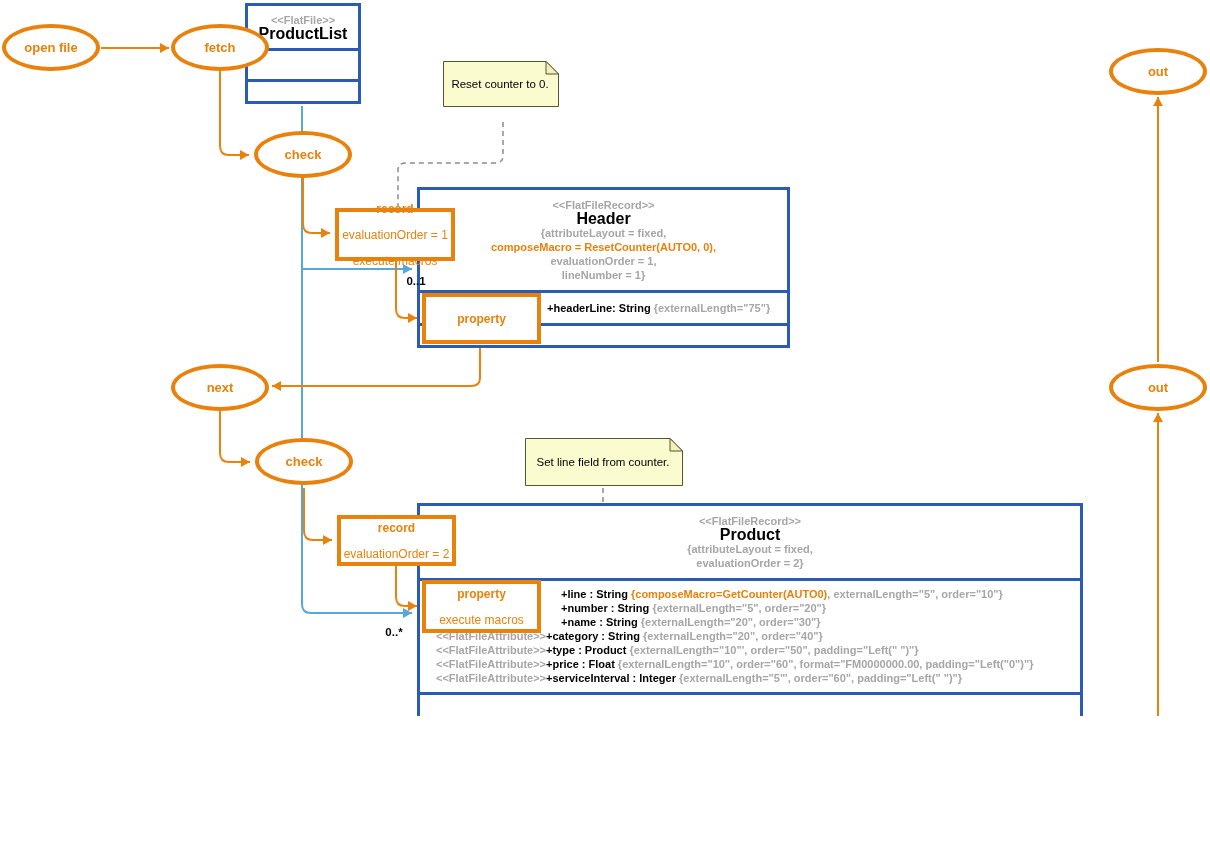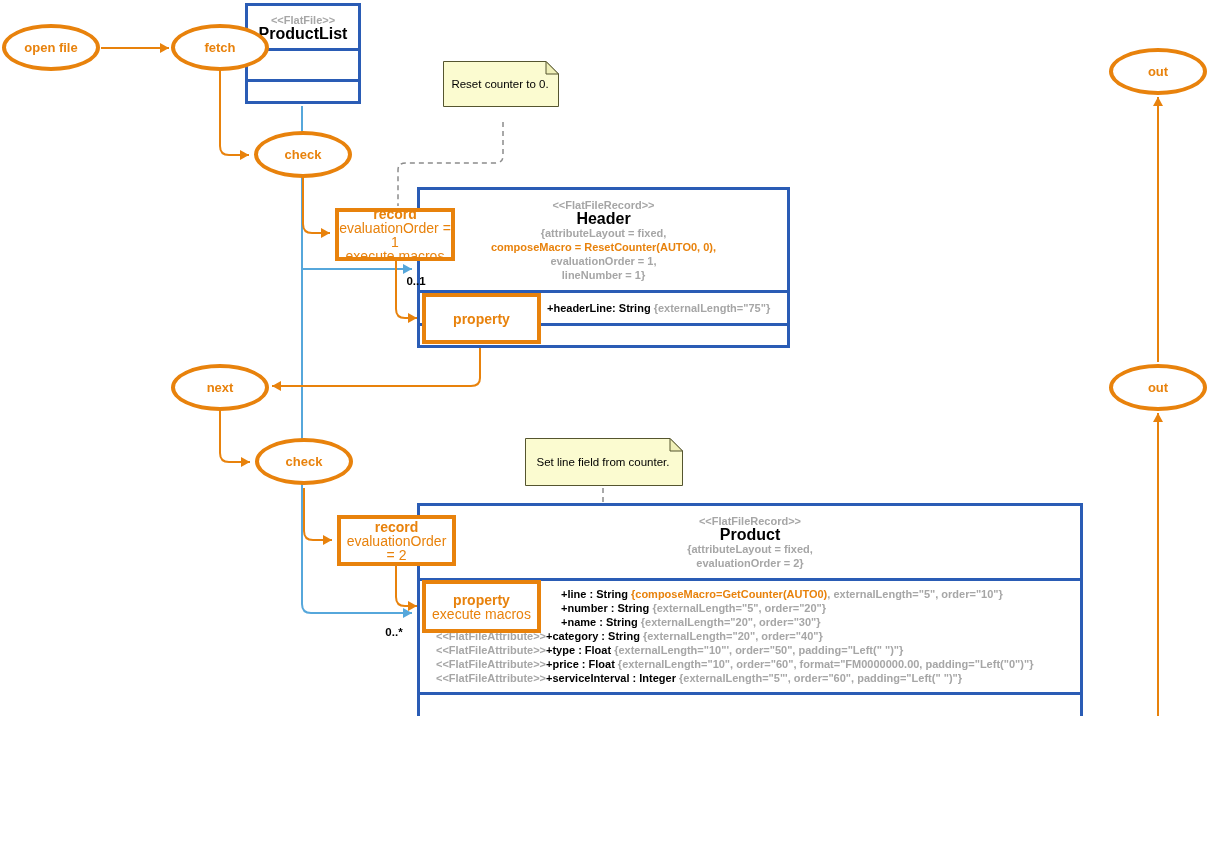--- a/index.html
+++ b/index.html
@@ -20,21 +20,21 @@
   .ellipse{
     position:absolute;width:98px;height:47px;box-sizing:border-box;
     border:4px solid var(--orange);border-radius:50%;background:#fff;
     display:flex;align-items:center;justify-content:center;
     color:var(--orange);font-weight:bold;font-size:13px;z-index:3;
   }
   
   .action{
     position:absolute;box-sizing:border-box;border:4px solid var(--orange);background:#fff;
     display:flex;flex-direction:column;align-items:center;justify-content:center;
-    color:var(--orange);font-size:14px;line-height:14px;z-index:4;text-align:center;
+    color:var(--orange);font-size:12px;line-height:14px;z-index:4;text-align:center;gap:12px;
   }
   .action .b{font-weight:bold;}
   
   .uml{
     position:absolute;box-sizing:border-box;border:3px solid var(--blue);background:#fff;
     display:flex;flex-direction:column;z-index:2;font-size:11px;
   }
   .uml .title{display:flex;flex-direction:column;align-items:center;line-height:14px;font-weight:bold;}
   .uml .cname{color:#000;font-size:16px;}
   .uml .stereo,.uml .tag{color:var(--gray);}
@@ -125,21 +125,21 @@
       <div class="stereo">&lt;&lt;FlatFileRecord&gt;&gt;</div>
       <div class="cname">Product</div>
       <div class="tag">{attributeLayout = fixed,</div>
       <div class="tag">evaluationOrder = 2}</div>
     </div>
     <div class="sep" style="height:114px;box-sizing:border-box;padding:6px 0 0 16px;">
       <div class="arow indent"><span>+line : String </span><span class="mac">{composeMacro=GetCounter(AUTO0)</span><span class="gray">, externalLength="5", order="10"}</span></div>
       <div class="arow indent"><span>+number : String </span><span class="gray">{externalLength="5", order="20"}</span></div>
       <div class="arow indent"><span>+name : String </span><span class="gray">{externalLength="20", order="30"}</span></div>
       <div class="arow"><span class="gray">&lt;&lt;FlatFileAttribute&gt;&gt;</span><span>+category : String </span><span class="gray">{externalLength="20", order="40"}</span></div>
-      <div class="arow"><span class="gray">&lt;&lt;FlatFileAttribute&gt;&gt;</span><span>+type : Float </span><span class="gray">{externalLength="10"', order="50", padding="Left(" ")"}</span></div>
+      <div class="arow"><span class="gray">&lt;&lt;FlatFileAttribute&gt;&gt;</span><span>+type : Product </span><span class="gray">{externalLength="10"', order="50", padding="Left(" ")"}</span></div>
       <div class="arow"><span class="gray">&lt;&lt;FlatFileAttribute&gt;&gt;</span><span>+price : Float </span><span class="gray">{externalLength="10", order="60", format="FM0000000.00, padding="Left("0")"}</span></div>
       <div class="arow"><span class="gray">&lt;&lt;FlatFileAttribute&gt;&gt;</span><span>+serviceInterval : Integer </span><span class="gray">{externalLength="5"', order="60", padding="Left(" ")"}</span></div>
     </div>
     <div class="sep" style="flex:1;"></div>
   </div>
 
   <div class="action" style="left:335px;top:208px;width:120px;height:53px;">
     <div class="b">record</div>
     <div>evaluationOrder = 1</div>
     <div>execute macros</div>

